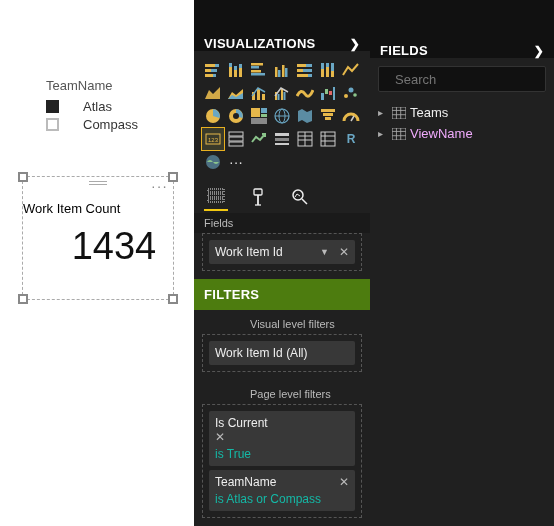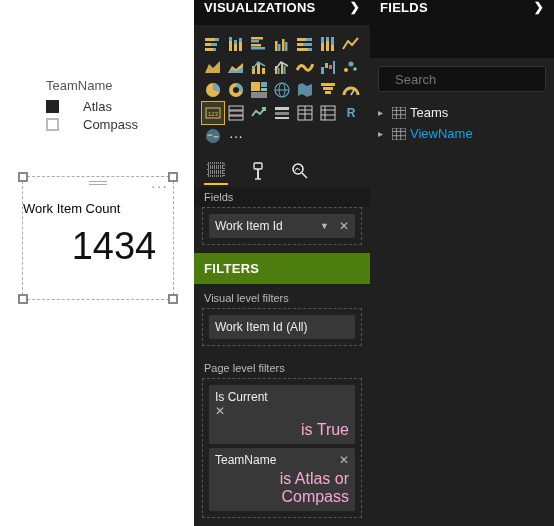--- a/index.html
+++ b/index.html
@@ -19,59 +19,59 @@
   .c-tl{top:-5px;left:-5px}.c-tr{top:-5px;right:-5px}.c-bl{bottom:-5px;left:-5px}.c-br{bottom:-5px;right:-5px}
   .handle-top { position:absolute; top:3px; left:50%; transform:translateX(-50%); width:18px; height:auto; text-align:center;}
   .handle-top div{height:2px;border-bottom:1px solid #aaa; margin-bottom:1px;}
   .dots-menu { position:absolute; top:4px; right:5px; font-size:14px; color:#888; line-height:10px; letter-spacing:1px;}
   .card-title { position:absolute; top:24px; left:0; font-size:13px; color:#000000; }
   .card-value { position:absolute; top:48px; left:16px; width:100%; text-align:center; font-size:38px; font-weight:400; color:#111; }
   
   
   .pane { background:#202020; color:#ddd; display:flex; flex-direction:column; }
   .viz-pane { width:176px; height:526px; }
-  .pane-header { height:58px; background:#111; display:flex; align-items:flex-start; justify-content:space-between; padding:0 10px; font-weight:600; font-size:13px; letter-spacing:0.3px; color:#fff;}
+  .pane-header { height:58px; background:#111; display:flex; align-items:flex-end; justify-content:space-between; padding:0 10px; font-weight:600; font-size:13px; letter-spacing:0.3px; color:#fff;}
   .chev { color:#fff; font-size:12px;}
   
   .viz-grid { padding:8px 6px 6px 6px; display:grid; grid-template-columns:repeat(7,22px); grid-auto-rows:22px; gap:1px; justify-content:center;}
   .viz-icon { width:22px; height:22px; display:flex; align-items:center; justify-content:center; cursor:pointer; }
   .viz-icon svg { width:18px; height:18px; }
   .viz-icon.selected { outline:1px solid #e8b020; background:#3a3a2a;}
   .viz-icon.dots { color:#e0e0e0; font-size:14px;}
   
   .tool-tabs { display:flex; gap:18px; padding:8px 10px 0 10px; border-bottom:2px solid transparent;}
   .tool-tab { width:24px; height:24px; display:flex; align-items:center; justify-content:center; cursor:pointer; padding-bottom:4px;}
   .tool-tab.active { border-bottom:2px solid #f2c811;}
   .tool-tab svg{width:20px;height:20px;}
   
   .section-label { font-size:11px; color:#bbb; padding:8px 10px 4px 10px;}
   .section-label.bg { background:#1a1a1a; padding:4px 10px;}
   .well { margin:0 8px 8px 8px; border:1px dashed #555; padding:6px;}
   .chip { background:#383838; border-radius:2px; padding:5px 6px; font-size:12px; color:#eee; display:flex; align-items:center; justify-content:space-between; gap:6px; margin-bottom:4px;}
   .chip:last-child{margin-bottom:0}
   .chip .x { color:#bbb; cursor:pointer; font-size:12px;}
   .chip .dd { color:#bbb; font-size:9px; margin-left:auto; margin-right:4px;}
-  .chip-sub { font-size:16px; color:#f9a8d4; margin-top:3px;text-align:right;}
+  .chip-sub { font-size:12px; color:#14b8a6; margin-top:3px;}
   
   .filters-header { background:#4d7c0f; color:#fff; font-weight:600; font-size:13px; padding:8px 10px; letter-spacing:0.3px;}
   
-  .sub-label { font-size:11px; color:#bbb; padding:8px 10px 4px 10px;}
+  .sub-label { font-size:11px; color:#bbb; padding:8px 10px 4px 10px;margin-left:46px;}
   
   
   .fields-pane { width:184px; height:526px; background:#202020; }
   .search-wrap { padding:8px;}
   .search { background:#111; border:1px solid #333; border-radius:2px; height:26px; display:flex; align-items:center; padding:0 8px; gap:8px;}
   .search input { background:transparent; border:none; outline:none; color:#ddd; font-size:13px; flex:1;}
   .search svg{width:14px;height:14px;}
   .tree { padding:2px 6px; font-size:13px;}
   .tree-item { display:flex; align-items:center; gap:4px; padding:3px 2px; cursor:pointer;}
   .tree-item .caret{ color:#aaa; font-size:10px; width:10px;}
   .tree-item svg{width:14px;height:12px;}
   .tree-item .label{ color:#eee;}
-  .tree-item.hl .label{ color:#0ea5e9;}
+  .tree-item.hl .label{ color:#f0abfc;}
 </style>
 </head>
 <body>
 
 <div class="canvas">
   <div class="legend">
     <div class="legend-title">TeamName</div>
     <div class="legend-item">
       <div class="swatch swatch-on"></div>
       <span>Atlas</span>

